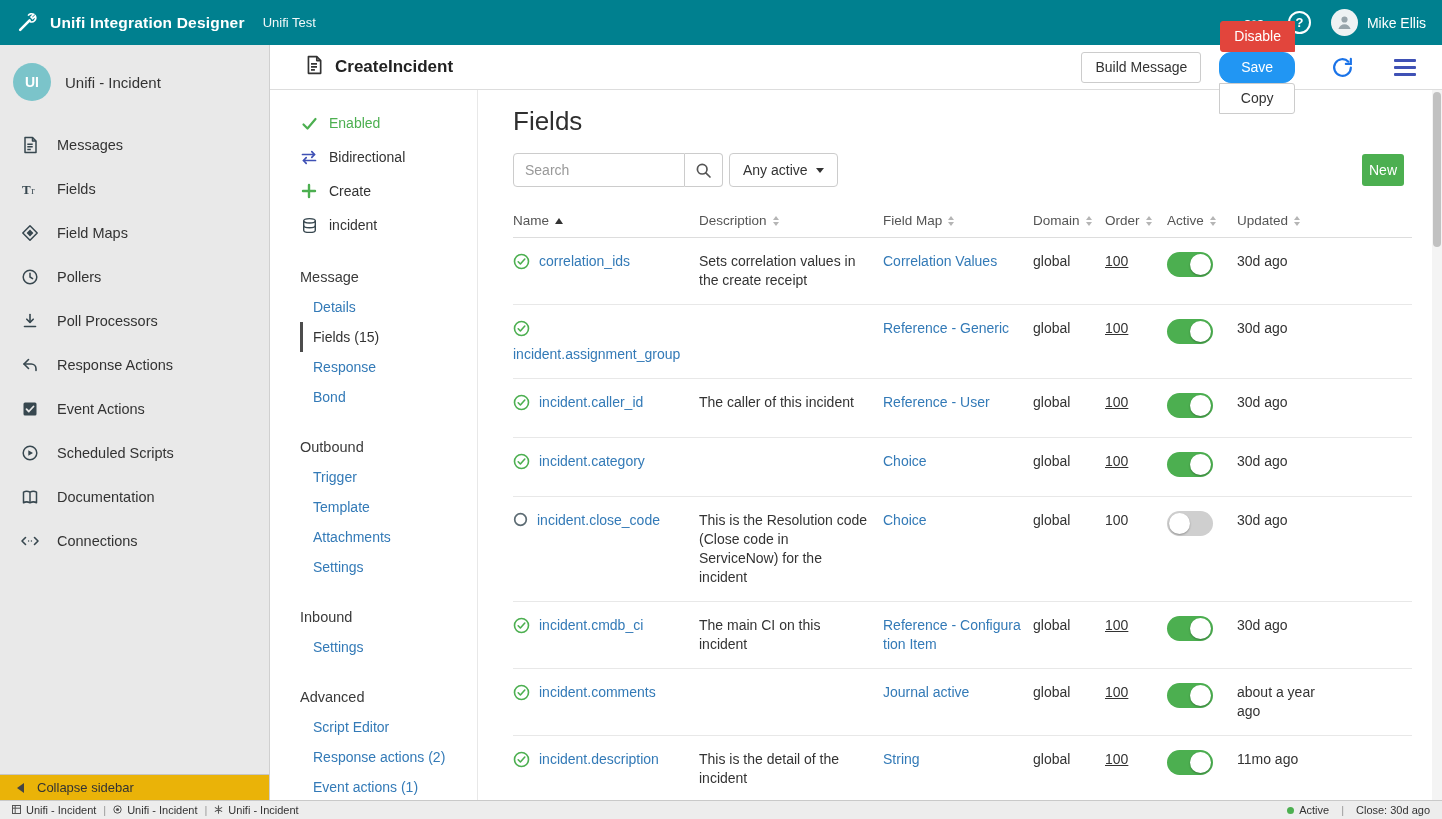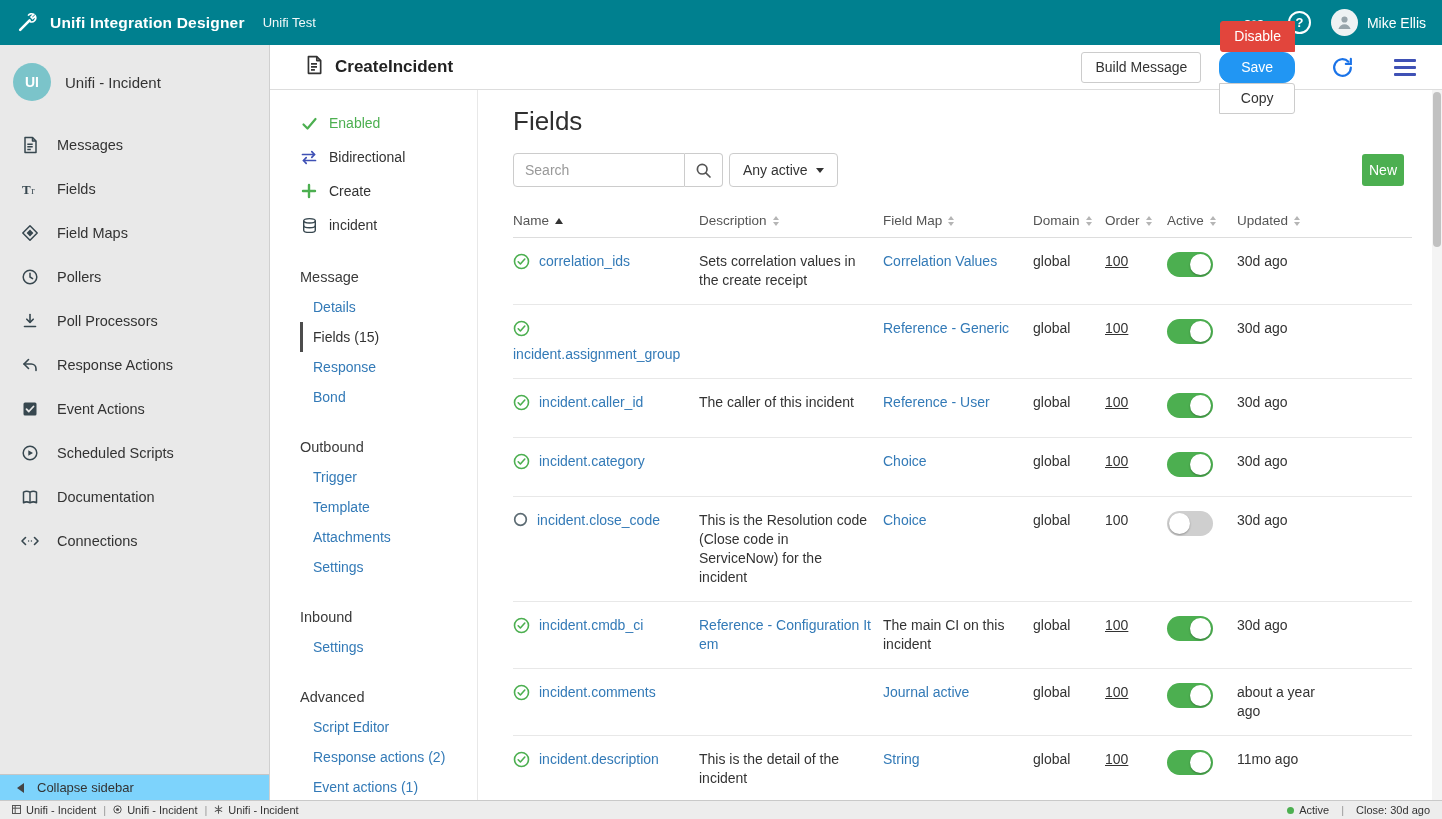--- a/index.html
+++ b/index.html
@@ -29,21 +29,21 @@
   .sidebar { width:270px; background:#e9e9e9; border-right:1px solid #d0d0d0;
     display:flex; flex-direction:column; flex:none; }
   .app-head { display:flex; align-items:center; gap:14px; padding:18px 14px 10px 13px; }
   .app-avatar { width:38px; height:38px; border-radius:50%; background:#7bc4ca; color:#fff;
     font-weight:700; font-size:14px; display:flex; align-items:center; justify-content:center; flex:none; }
   .app-label { font-size:15px; color:#333; }
   .sb-nav { padding-top:12px; }
   .sb-item { display:flex; align-items:center; gap:17px; padding:13px 20px; font-size:14.5px;
     color:#333; cursor:pointer; }
   .sb-item .icon { width:20px; display:flex; justify-content:center; align-items:center; }
-  .collapse-bar { margin-top:auto; height:26px; background:#7dd3fc; border-top:1px solid #c6c6c6;
+  .collapse-bar { margin-top:auto; height:26px; background:#eab308; border-top:1px solid #c6c6c6;
     display:flex; align-items:center; gap:13px; padding:0 17px; font-size:13px; color:#333; cursor:pointer; }
   .tri-left { width:0; height:0; border-top:5px solid transparent; border-bottom:5px solid transparent;
     border-right:7px solid #444; }
 
   
   .main { flex:1; display:flex; flex-direction:column; background:#fff; min-width:0; }
   .main-head { height:45px; border-bottom:1px solid #ddd; display:flex; align-items:center;
     padding:0 20px 0 34px; gap:11px; flex:none; }
   .mh-title { font-size:17px; font-weight:700; color:#222; }
   .mh-spacer { flex:1; }
@@ -515,22 +515,22 @@
             <div class="grid trow">
               <div class="td td-name">
                 <span class="icon">
                   <svg width="17" height="17" viewBox="0 0 17 17" fill="none" stroke="#4caf50" stroke-width="1.6" stroke-linecap="round" stroke-linejoin="round">
                     <circle cx="8.5" cy="8.5" r="7"></circle>
                     <path d="M5.2 8.8l2.2 2.2 4.4-5"></path>
                   </svg>
                 </span>
                 <a class="lnk">incident.cmdb_ci</a>
               </div>
+              <div class="td">The main CI on this incident</div>
               <div class="td"><a class="lnk">Reference - Configuration Item</a></div>
-              <div class="td">The main CI on this incident</div>
               <div class="td">global</div>
               <div class="td"><a class="order-link">100</a></div>
               <div class="td"><span class="toggle on"><span class="knob"></span></span></div>
               <div class="td">30d ago</div>
             </div>
             <div class="grid trow">
               <div class="td td-name">
                 <span class="icon">
                   <svg width="17" height="17" viewBox="0 0 17 17" fill="none" stroke="#4caf50" stroke-width="1.6" stroke-linecap="round" stroke-linejoin="round">
                     <circle cx="8.5" cy="8.5" r="7"></circle>

